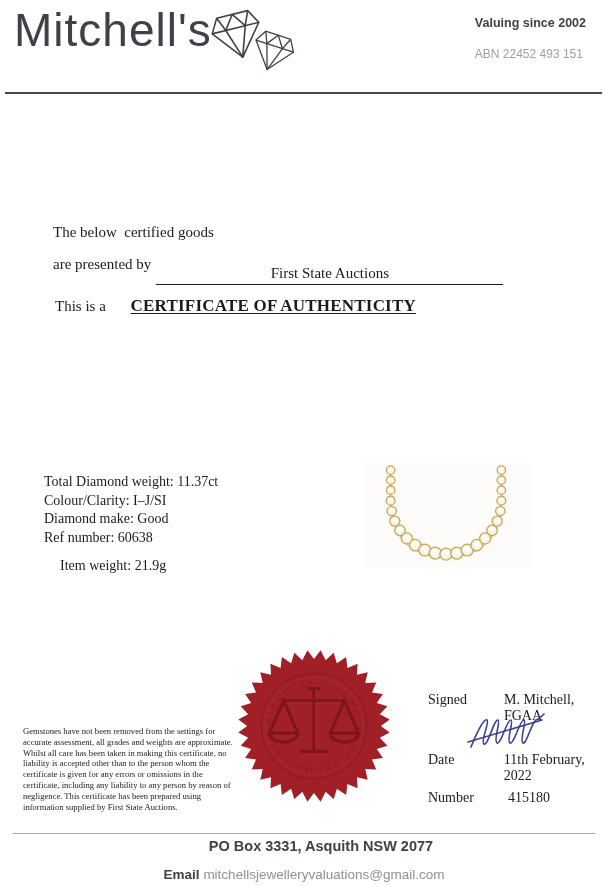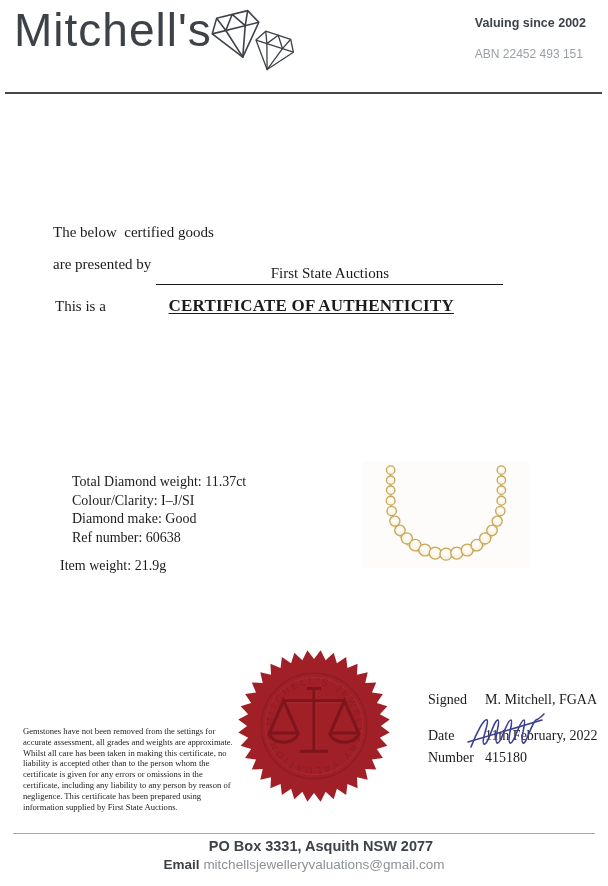--- a/index.html
+++ b/index.html
@@ -16,44 +16,44 @@
   .abn{font-size:12px;color:#9aa0a4;margin-top:17px;}
   .rule-top{position:absolute;left:5px;right:6px;top:92px;height:2px;background:#474747;}
 
   
   .serif{font-family:"Liberation Serif",serif;color:#1b1b1b;}
   .presenter{position:absolute;left:53px;top:221px;font-size:15px;line-height:22px;}
   .presenter-line1{white-space:pre-wrap;}
   .presenter-line2{display:flex;align-items:center;}
   .blank-line{display:inline-block;width:347px;margin-left:5px;border-bottom:1.4px solid #1b1b1b;text-align:center;margin-top:19px;}
   .title-row{position:absolute;left:55px;top:296px;font-size:15px;}
-  .title-heading{font-size:17px;font-weight:bold;text-decoration:underline;text-underline-offset:2px;margin-left:59px;letter-spacing:.2px;}
+  .title-heading{font-size:17px;font-weight:bold;text-decoration:underline;text-underline-offset:2px;margin-left:21px;letter-spacing:.2px;}
   .descr{position:absolute;left:55px;top:405px;width:452px;font-size:13.8px;line-height:18px;}
-  .details{position:absolute;left:72px;top:473px;font-size:14px;line-height:18.5px;}
+  .details{position:absolute;left:44px;top:473px;font-size:14px;line-height:18.5px;}
   .item-weight{position:absolute;left:60px;top:558px;font-size:14px;}
 
   
   .necklace-photo{position:absolute;left:362px;top:462px;width:168px;height:106px;background:#fdfcfa;}
 
   
   .disclaimer{position:absolute;left:23px;top:726px;width:212px;font-size:8.6px;line-height:10.8px;color:#222;}
   .seal{position:absolute;left:238px;top:650px;width:152px;height:152px;}
   .sig-block{position:absolute;left:428px;top:692px;font-size:14px;}
-  .sig-row{display:flex;margin-bottom:6px;}
+  .sig-row{display:flex;margin-bottom:6px;gap:23px;}
   .sig-label{width:57px;}
   .sig-value{margin-left:0px;}
   .sig-script{position:absolute;left:38px;top:18px;}
-  .sig-date{margin-top:20px;}
+  .sig-date{margin-top:28px;}
   .sig-number{margin-top:2px;}
 
   
   .rule-bottom{position:absolute;left:13px;right:13px;top:833px;height:1px;background:#a9a9a9;}
   .footer{position:absolute;left:0;right:0;top:838px;text-align:center;}
   .footer-address{font-size:14.5px;font-weight:bold;color:#3d4248;padding-left:34px;}
-  .footer-email{font-size:13.5px;margin-top:3px;color:#8d9296;}
+  .footer-email{font-size:13.5px;margin-top:13px;color:#8d9296;}
   .footer-email b{color:#3d4248;}
 </style>
 </head>
 <body>
 
 <div class="canvas">
 
   <div class="brand">
     <div class="brand-name">Mitchell's</div>
   </div>

